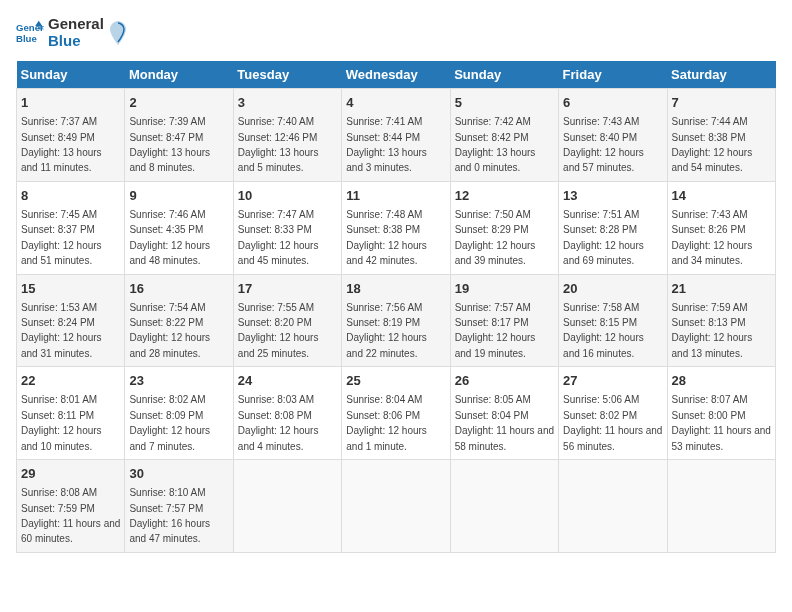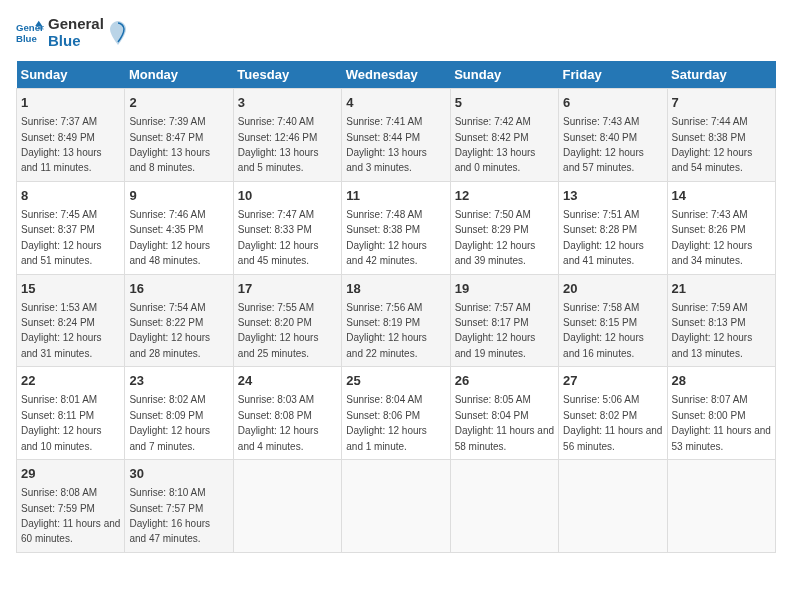--- a/index.html
+++ b/index.html
@@ -115,21 +115,21 @@
         <td><span class="day-num">5</span><span class="day-info">Sunrise: 7:42 AM</span><br><span class="day-info">Sunset: 8:42 PM</span><br><span class="day-info">Daylight: 13 hours and 0 minutes.</span></td>
         <td><span class="day-num">6</span><span class="day-info">Sunrise: 7:43 AM</span><br><span class="day-info">Sunset: 8:40 PM</span><br><span class="day-info">Daylight: 12 hours and 57 minutes.</span></td>
         <td><span class="day-num">7</span><span class="day-info">Sunrise: 7:44 AM</span><br><span class="day-info">Sunset: 8:38 PM</span><br><span class="day-info">Daylight: 12 hours and 54 minutes.</span></td>
       </tr>
       <tr>
         <td><span class="day-num">8</span><span class="day-info">Sunrise: 7:45 AM</span><br><span class="day-info">Sunset: 8:37 PM</span><br><span class="day-info">Daylight: 12 hours and 51 minutes.</span></td>
         <td><span class="day-num">9</span><span class="day-info">Sunrise: 7:46 AM</span><br><span class="day-info">Sunset: 4:35 PM</span><br><span class="day-info">Daylight: 12 hours and 48 minutes.</span></td>
         <td><span class="day-num">10</span><span class="day-info">Sunrise: 7:47 AM</span><br><span class="day-info">Sunset: 8:33 PM</span><br><span class="day-info">Daylight: 12 hours and 45 minutes.</span></td>
         <td><span class="day-num">11</span><span class="day-info">Sunrise: 7:48 AM</span><br><span class="day-info">Sunset: 8:38 PM</span><br><span class="day-info">Daylight: 12 hours and 42 minutes.</span></td>
         <td><span class="day-num">12</span><span class="day-info">Sunrise: 7:50 AM</span><br><span class="day-info">Sunset: 8:29 PM</span><br><span class="day-info">Daylight: 12 hours and 39 minutes.</span></td>
-        <td><span class="day-num">13</span><span class="day-info">Sunrise: 7:51 AM</span><br><span class="day-info">Sunset: 8:28 PM</span><br><span class="day-info">Daylight: 12 hours and 41 minutes.</span></td>
+        <td><span class="day-num">13</span><span class="day-info">Sunrise: 7:51 AM</span><br><span class="day-info">Sunset: 8:28 PM</span><br><span class="day-info">Daylight: 12 hours and 69 minutes.</span></td>
         <td><span class="day-num">14</span><span class="day-info">Sunrise: 7:43 AM</span><br><span class="day-info">Sunset: 8:26 PM</span><br><span class="day-info">Daylight: 12 hours and 34 minutes.</span></td>
       </tr>
       <tr>
         <td><span class="day-num">15</span><span class="day-info">Sunrise: 1:53 AM</span><br><span class="day-info">Sunset: 8:24 PM</span><br><span class="day-info">Daylight: 12 hours and 31 minutes.</span></td>
         <td><span class="day-num">16</span><span class="day-info">Sunrise: 7:54 AM</span><br><span class="day-info">Sunset: 8:22 PM</span><br><span class="day-info">Daylight: 12 hours and 28 minutes.</span></td>
         <td><span class="day-num">17</span><span class="day-info">Sunrise: 7:55 AM</span><br><span class="day-info">Sunset: 8:20 PM</span><br><span class="day-info">Daylight: 12 hours and 25 minutes.</span></td>
         <td><span class="day-num">18</span><span class="day-info">Sunrise: 7:56 AM</span><br><span class="day-info">Sunset: 8:19 PM</span><br><span class="day-info">Daylight: 12 hours and 22 minutes.</span></td>
         <td><span class="day-num">19</span><span class="day-info">Sunrise: 7:57 AM</span><br><span class="day-info">Sunset: 8:17 PM</span><br><span class="day-info">Daylight: 12 hours and 19 minutes.</span></td>
         <td><span class="day-num">20</span><span class="day-info">Sunrise: 7:58 AM</span><br><span class="day-info">Sunset: 8:15 PM</span><br><span class="day-info">Daylight: 12 hours and 16 minutes.</span></td>
         <td><span class="day-num">21</span><span class="day-info">Sunrise: 7:59 AM</span><br><span class="day-info">Sunset: 8:13 PM</span><br><span class="day-info">Daylight: 12 hours and 13 minutes.</span></td>

